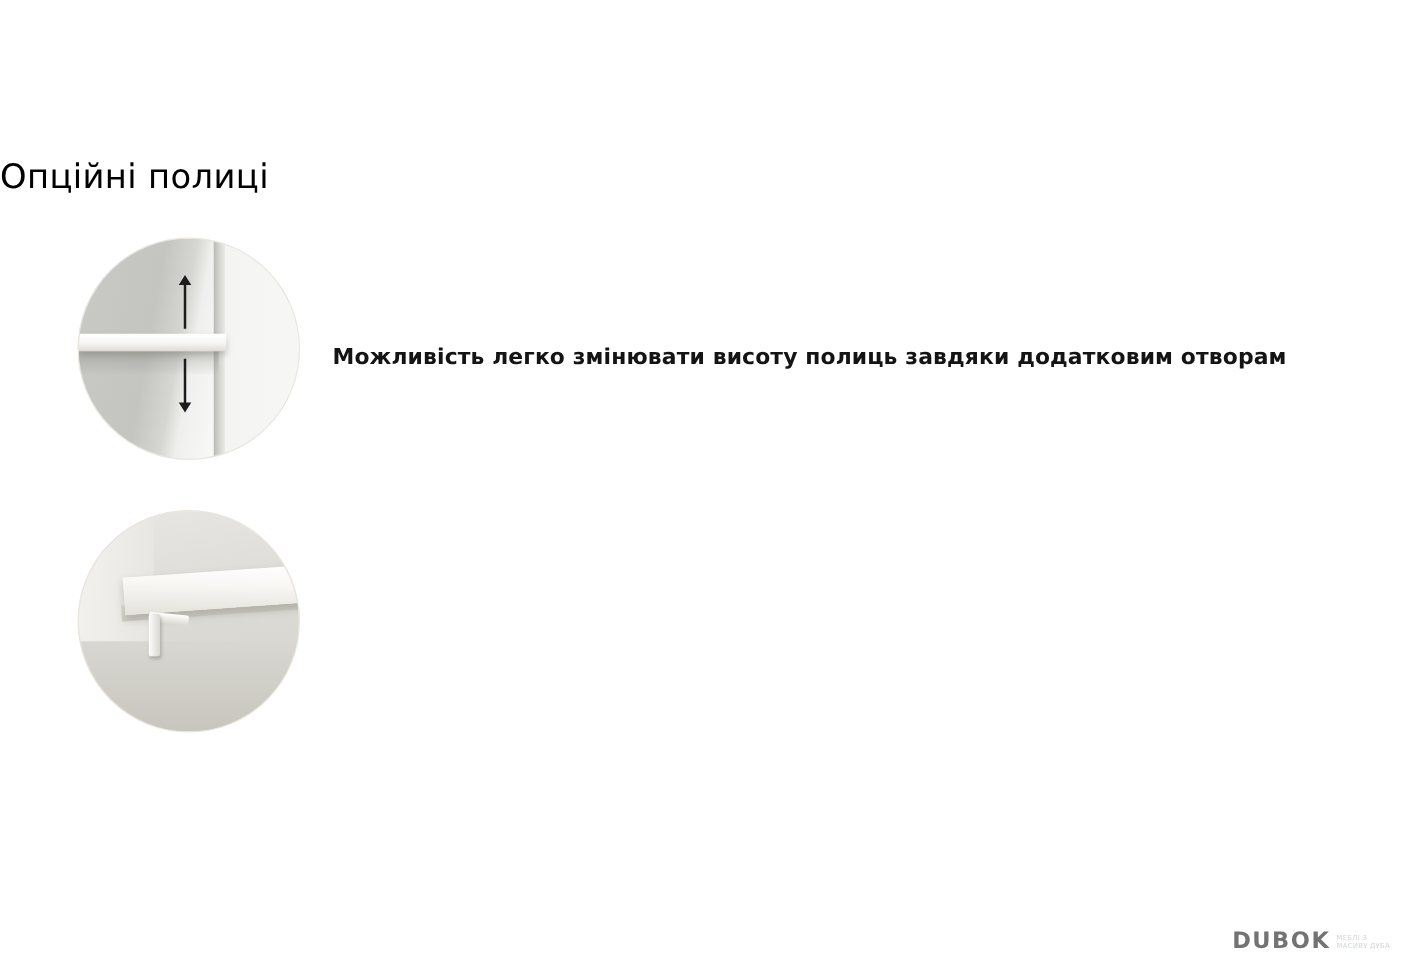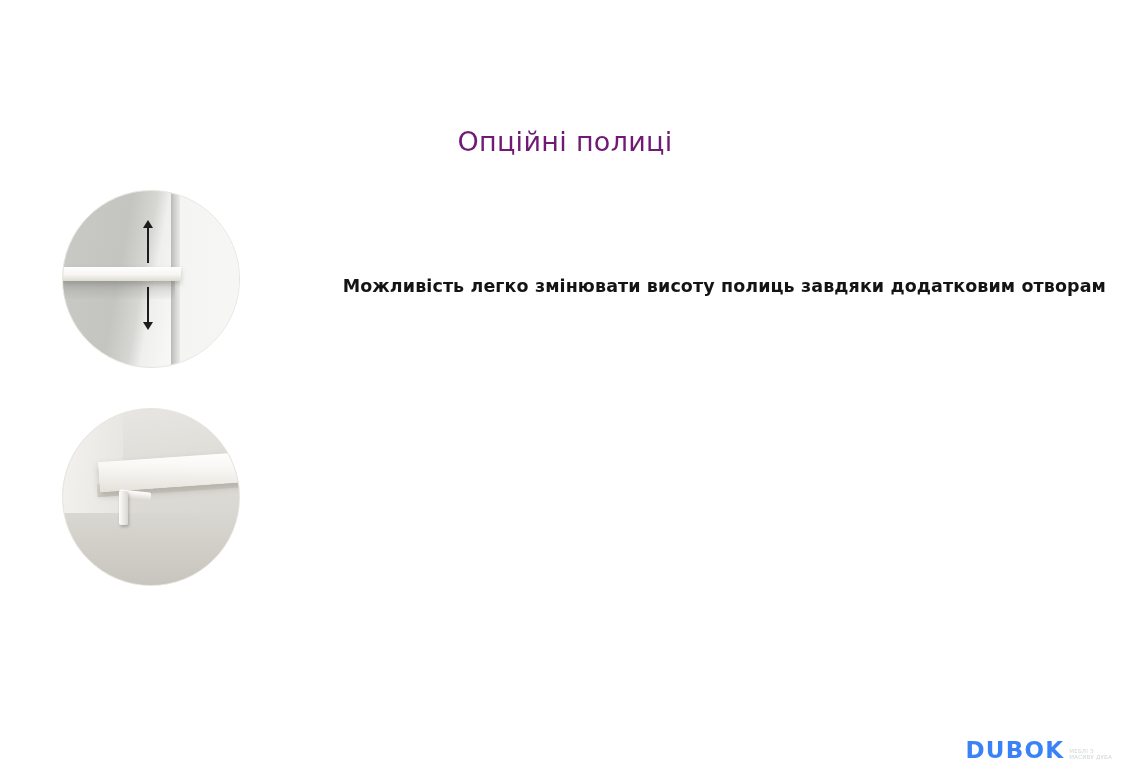--- a/index.html
+++ b/index.html
@@ -15,25 +15,25 @@
     font-family: "DejaVu Sans", sans-serif;
     color: #1a1a1a;
   }
 
   
   .slide-title {
     position: absolute;
     left: 0;
     top: 108px;
     width: 100%;
-    text-align: center;
+    text-align: left;
     font-size: 27px;
     font-weight: 400;
     letter-spacing: 0.3px;
-    color: #701a75;
+    color: #000000;
   }
 
   
   .photo-circle {
     position: absolute;
     border-radius: 50%;
     overflow: hidden;
     border: 1px solid #e9e4dd;
     box-sizing: border-box;
   }
@@ -162,36 +162,36 @@
   #para-1 {
     left: 266px;
     top: 254px;
     width: 840px;
   }
   #para-2 {
     left: 266px;
     top: 465px;
     width: 800px;
   }
-  .para .line { display: block; white-space: nowrap; text-align: right; }
+  .para .line { display: block; white-space: nowrap; }
 
   
   .watermark {
     position: absolute;
     right: 18px;
     bottom: 10px;
     display: flex;
     align-items: flex-end;
     gap: 5px;
   }
   .wm-name {
-    font-size: 23px;
+    font-size: 18px;
     font-weight: 700;
     letter-spacing: 1.2px;
-    color: #3b82f6;
+    color: #737373;
   }
   .wm-sub {
     font-size: 5.5px;
     line-height: 6px;
     color: #cfd7d0;
     text-align: left;
     padding-bottom: 3px;
     letter-spacing: 0.2px;
   }
 </style>

